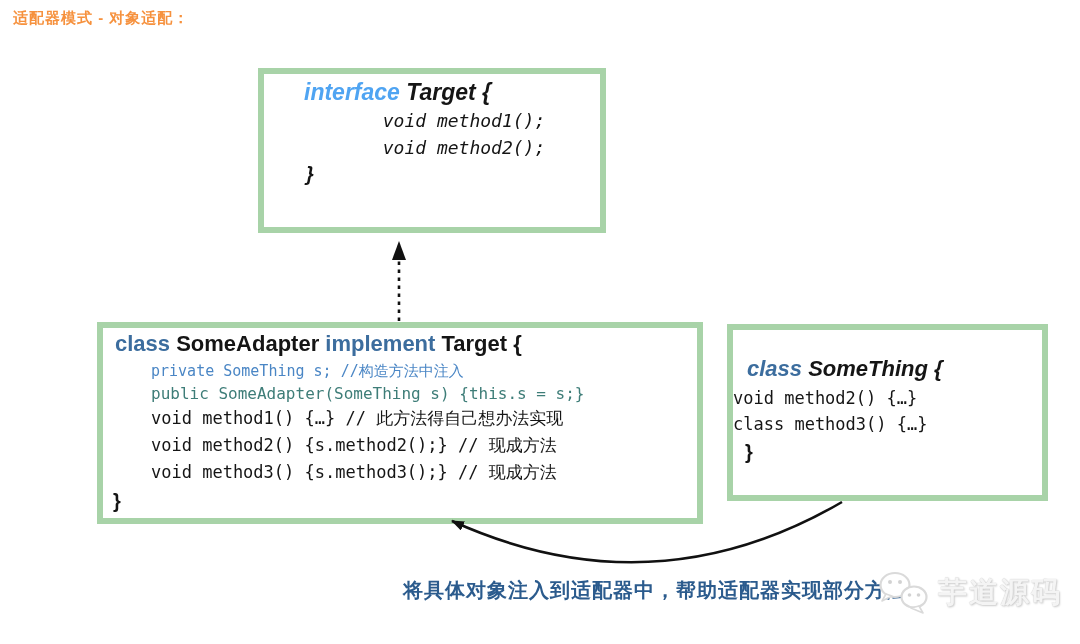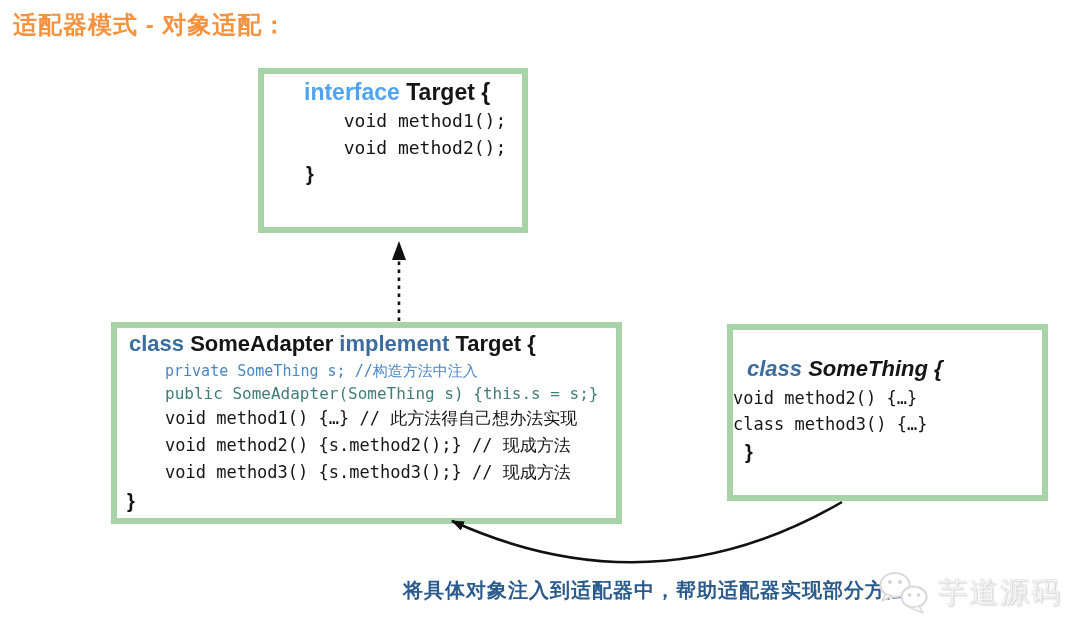--- a/index.html
+++ b/index.html
@@ -4,32 +4,32 @@
 <style>
   * { margin: 0; padding: 0; box-sizing: border-box; }
   html, body { width: 1080px; height: 644px; background: #ffffff; overflow: hidden; }
   body { position: relative; font-family: "Liberation Sans", sans-serif; }
 
   .abs { position: absolute; }
 
   
   .page-title {
     left: 13px; top: 9px;
-    font-size: 24px; font-weight: bold;
+    font-size: 15px; font-weight: bold;
     color: #F6913D;
     letter-spacing: 1px;
   }
 
   
   .uml-box {
     background: #ffffff;
     border: 6px solid #A8D3A8;
   }
-  .box-target { left: 258px; top: 68px; width: 270px; height: 165px; }
-  .box-adapter { left: 111px; top: 322px; width: 511px; height: 202px; }
+  .box-target { left: 258px; top: 68px; width: 348px; height: 165px; font-style: italic; }
+  .box-adapter { left: 97px; top: 322px; width: 606px; height: 202px; }
   .box-something { left: 727px; top: 324px; width: 321px; height: 177px; }
 
   .box-header {
     font-size: 23px; font-weight: bold; color: #151515;
     white-space: nowrap;
   }
   .box-target .box-header { padding: 5px 0 1px 40px; }
   .box-adapter .box-header { font-size: 22px; padding: 3px 0 1px 12px; }
   .box-something .box-header { font-size: 22px; padding: 26px 0 3px 14px; font-style: italic; }
 
@@ -66,21 +66,21 @@
     color: #2B5B8D;
     letter-spacing: 1px;
   }
 
   
   .watermark {
     left: 876px; top: 570px;
     display: flex; align-items: center; gap: 6px;
   }
   .watermark-text {
-    font-size: 29px; font-weight: normal;
+    font-size: 29px; font-weight: bold;
     color: #f4f4f4;
     text-shadow: 0 0 1px #bdbdbd, 1px 1px 2px #cfcfcf;
     letter-spacing: 2px;
   }
 </style>
 </head>
 <body>
 
 <div class="abs page-title">适配器模式 - 对象适配：</div>
 

